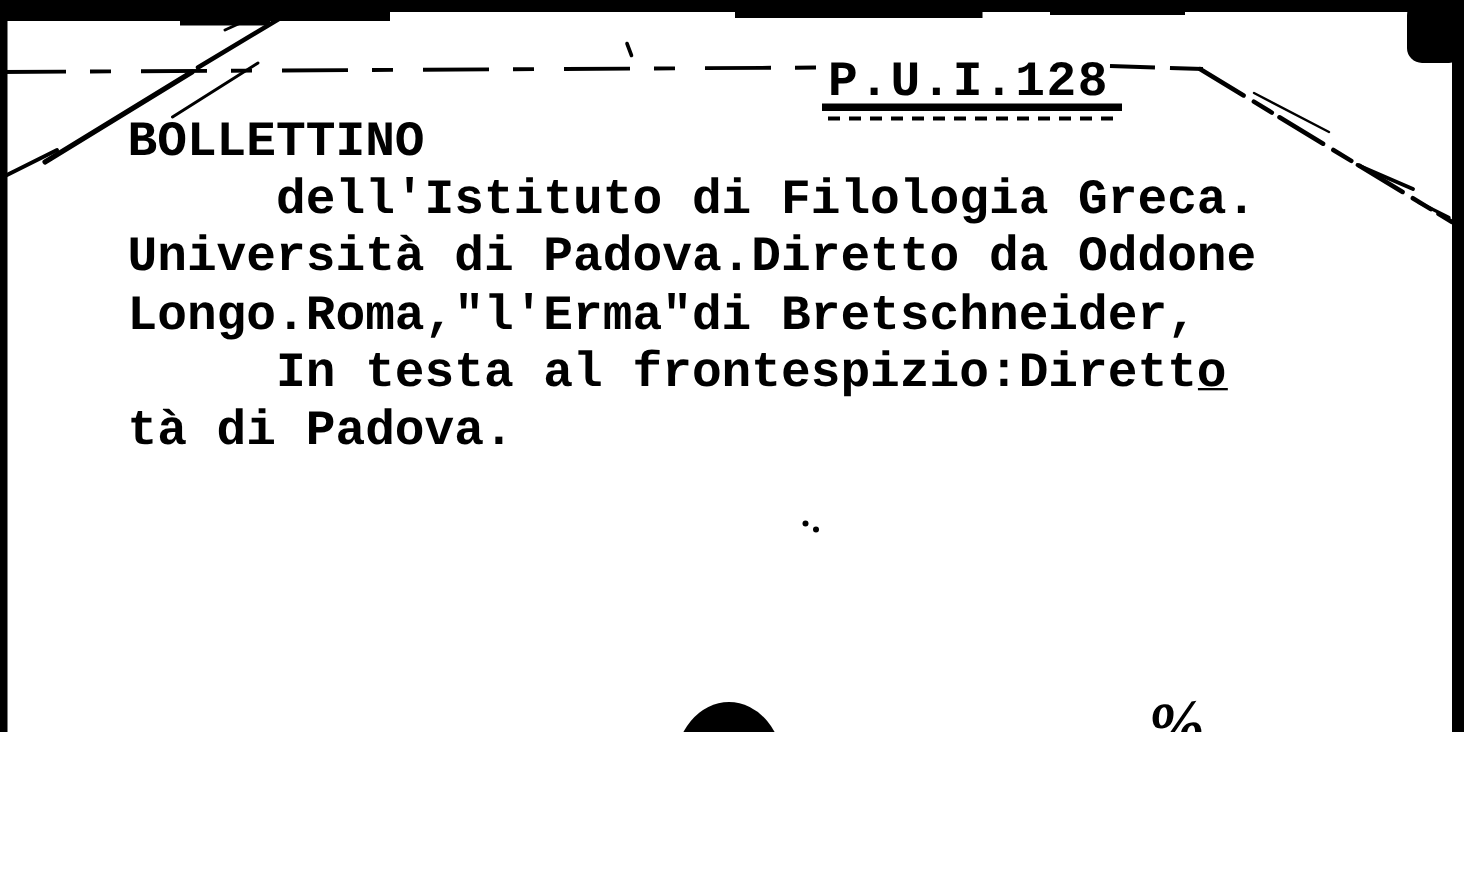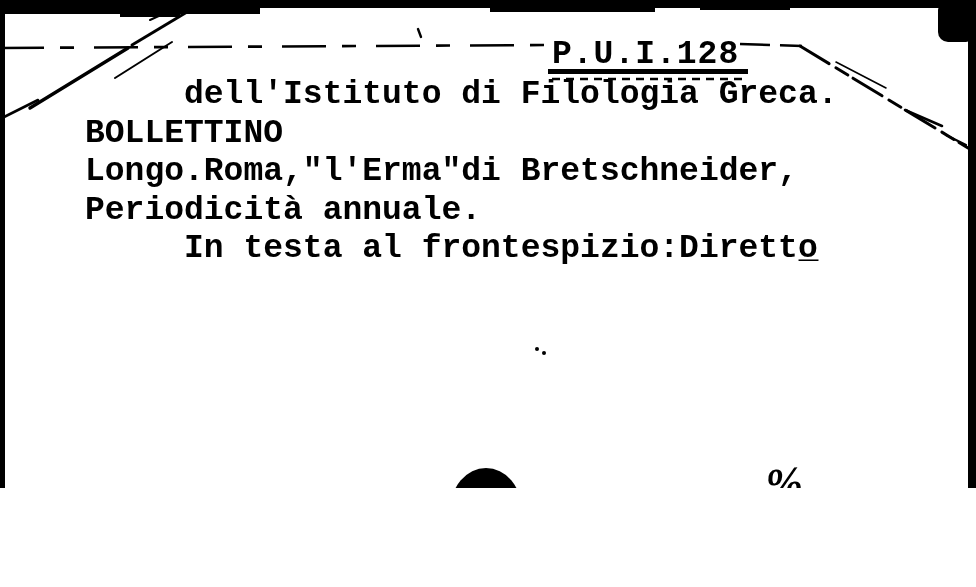--- a/index.html
+++ b/index.html
@@ -119,24 +119,25 @@
     <g fill="#000000">
       <circle cx="537" cy="349" r="2"></circle>
       <circle cx="544" cy="353" r="2"></circle>
       <circle cx="640" cy="562" r="2"></circle>
     </g>
   </svg>
 
   <div class="typewriter call-number">P.U.I.128</div>
 
   <div class="text-block">
+    <div class="typewriter line">BOLLETTINO</div>
     <div class="typewriter line">     dell'Istituto di Filologia Greca.</div>
-    <div class="typewriter line">BOLLETTINO</div>
+    <div class="typewriter line">Università di Padova.Diretto da Oddone</div>
     <div class="typewriter line">Longo.Roma,"l'Erma"di Bretschneider,</div>
-    <div class="typewriter line">Periodicità annuale.</div>
     <div class="typewriter line">     In testa al frontespizio:Diretto̲</div>
+    <div class="typewriter line">tà di Padova.</div>
   </div>
 
   <div class="shelf-mark">%</div>
 
   <div class="library-stamp">Biblioteca Universitaria di Napoli</div>
 
 </div>
 
 </body></html>

